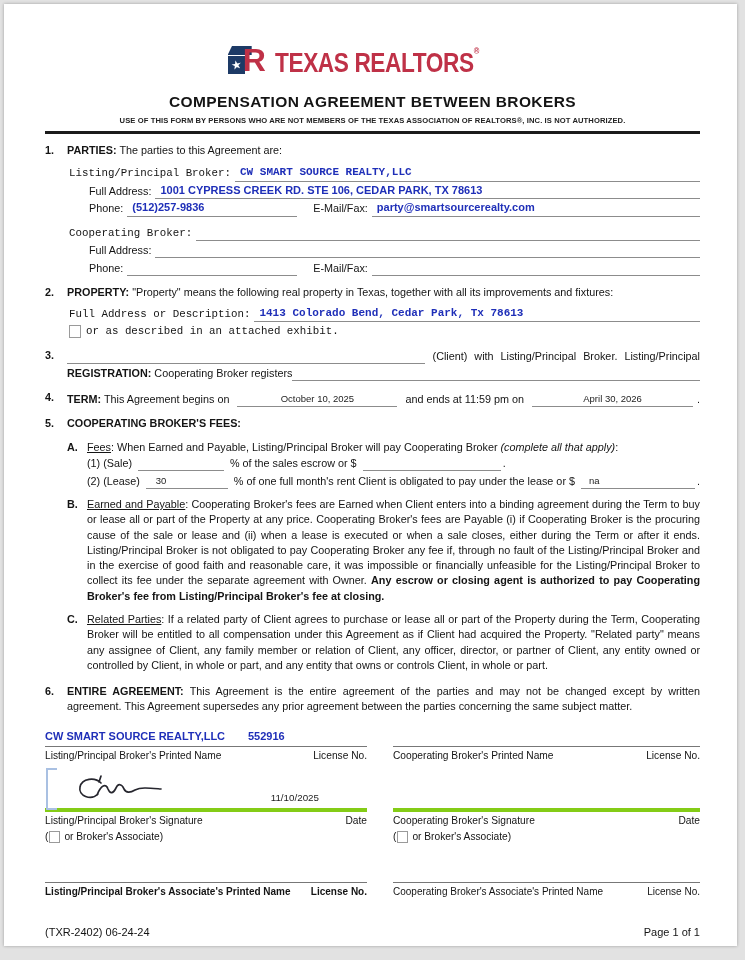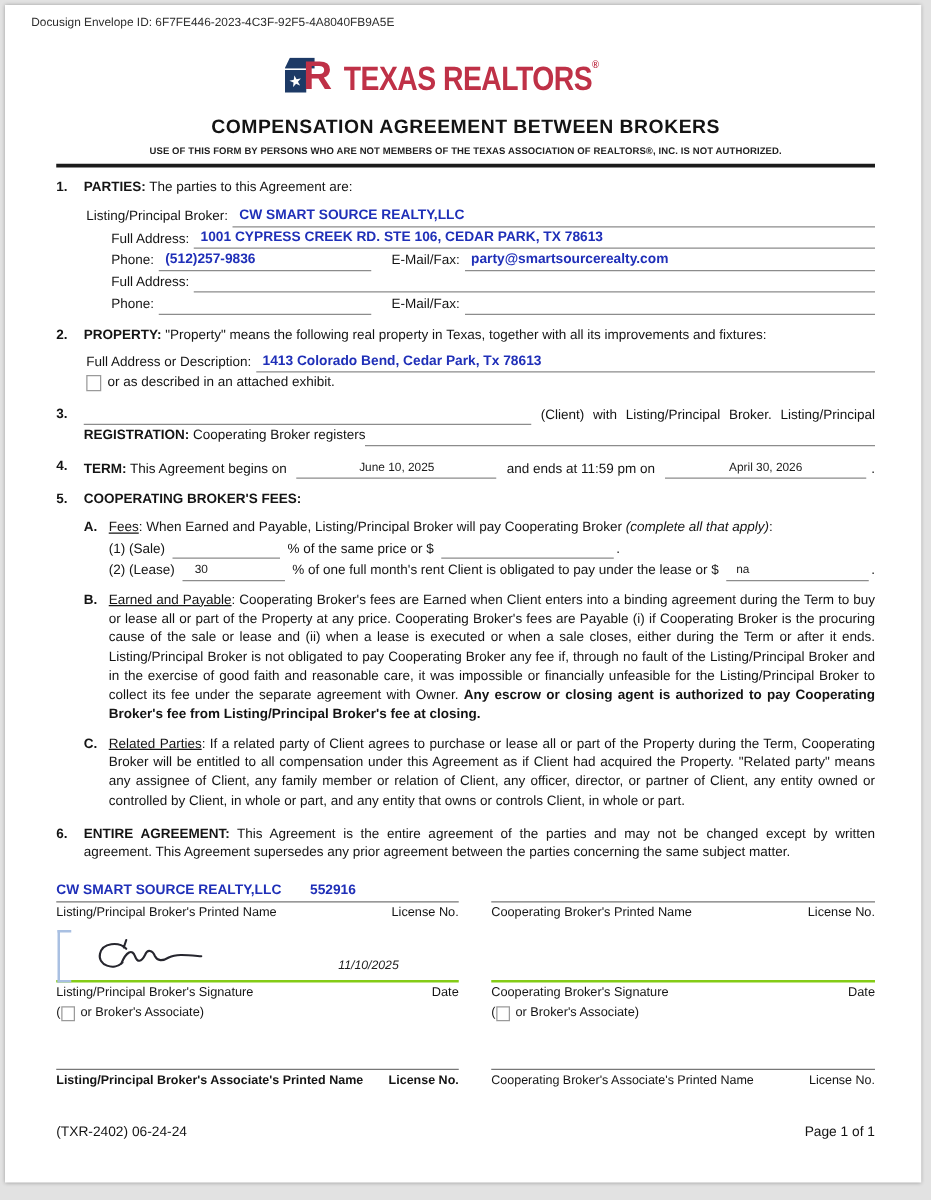--- a/index.html
+++ b/index.html
@@ -35,56 +35,55 @@
   .sec>.bd{flex:1;min-width:0;}
   .hd{font-weight:bold;}
   .u{text-decoration:underline;}
   .just{text-align:justify;}
   .row{display:flex;align-items:flex-end;margin-top:1.2px;}
   .lbl{white-space:nowrap;padding-right:4px;}
   .fl{border-bottom:1px solid #8c8c8c;min-height:13px;}
   .grow{flex:1;}
   .bluev{color:#1f2fb8;font-weight:bold;font-size:11px;padding-left:5px;white-space:nowrap;}
   .smallv{font-size:9.5px;color:#1c1c1c;}
-  .ind1{margin-left:2px;}
+  .ind1{margin-left:2px;font-family:Liberation Mono, monospace;}
   .ind2{margin-left:22px;}
   .cb{width:10px;height:11px;border:1px solid #9a9a9a;display:inline-block;vertical-align:-2px;
       margin-right:5px;background:#fff;flex:none;}
   .abc{display:flex;margin-top:8px;}
   .abc>.ltr{width:20px;flex:none;font-weight:bold;}
   .abc>.txt{flex:1;min-width:0;}
   .center{text-align:center;}
   .nowrap{white-space:nowrap;}
   .ws{word-spacing:4px;}
 
   
   .sigs{display:flex;margin-top:16px;gap:26px;}
   .sigcol{flex:none;width:322px;display:flex;flex-direction:column;}
   .sigcol.right{width:auto;flex:1;}
   .vline{position:relative;height:15px;border-bottom:1px solid #777;}
   .vline .nm{position:absolute;left:0;bottom:1px;}
   .vline .lic{position:absolute;left:198px;bottom:1px;}
   .siglabels{display:flex;justify-content:space-between;font-size:10.2px;margin-top:1px;}
-  .sigarea{position:relative;height:42px;border-bottom:2px solid #84cc16;margin-top:3px;font-style:italic;}
+  .sigarea{position:relative;height:42px;border-bottom:4px solid #84cc16;margin-top:3px;}
   .bracket{position:absolute;left:1px;top:2px;width:9px;height:38px;
            border-left:2px solid #a9c0e2;border-top:2px solid #a9c0e2;border-bottom:2px solid #a9c0e2;}
   .sigscript{position:absolute;left:26px;bottom:2px;}
   .sigdate{position:absolute;right:48px;bottom:3px;font-size:9.8px;color:#1c1c1c;}
   .assoc{font-size:10.2px;margin-top:1px;display:flex;align-items:center;}
   .assoc .cb{width:9px;height:10px;margin:0 4px 0 1px;}
   .spacer3{height:23px;border-bottom:1px solid #777;margin-top:14px;}
 
   
   .footrow{display:flex;justify-content:space-between;font-size:11px;margin-top:26px;}
 </style>
 </head>
 <body>
 
 <div class="page">
-  <div class="envelope">Docusign Envelope ID: 6F7FE446-2023-4C3F-92F5-4A8040FB9A5E</div>
 
   <div class="logoRow">
     <div class="logoBox">
       <div class="mono">
         <div class="bar"></div>
         <div class="sq">
             <span>★</span>
           </div>
         <div class="r">R</div>
       </div>
@@ -109,20 +108,24 @@
         <div class="row ind2">
           <span class="lbl">Full Address:</span>
           <span class="fl grow"><span class="bluev">1001 CYPRESS CREEK RD. STE 106, CEDAR PARK, TX  78613</span></span>
         </div>
         <div class="row ind2">
           <span class="lbl">Phone:</span>
           <span class="fl" style="width:170px;"><span class="bluev">(512)257-9836</span></span>
           <span class="lbl" style="margin-left:16px;">E-Mail/Fax:</span>
           <span class="fl grow"><span class="bluev">party@smartsourcerealty.com</span></span>
         </div>
+        <div class="row ind1" style="margin-top:8px;">
+          <span class="lbl">Cooperating Broker:</span>
+          <span class="fl grow"><span class="bluev"></span></span>
+        </div>
         <div class="row ind2">
           <span class="lbl">Full Address:</span>
           <span class="fl grow"><span class="bluev"></span></span>
         </div>
         <div class="row ind2">
           <span class="lbl">Phone:</span>
           <span class="fl" style="width:170px;"><span class="bluev"></span></span>
           <span class="lbl" style="margin-left:16px;">E-Mail/Fax:</span>
           <span class="fl grow"><span class="bluev"></span></span>
         </div>
@@ -156,41 +159,41 @@
           <span class="fl grow"></span>
         </div>
       </div>
     </div>
 
     <div class="sec">
       <div class="n">4.</div>
       <div class="bd">
         <div class="row">
           <span class="nowrap"><span class="hd">TERM:</span><span> This Agreement begins on</span></span>
-          <span class="fl center" style="width:160px;margin:0 8px;"><span class="smallv">June 10, 2025</span></span>
+          <span class="fl center" style="width:160px;margin:0 8px;"><span class="smallv">October 10, 2025</span></span>
           <span class="nowrap">and ends at 11:59 pm on</span>
           <span class="fl center grow" style="margin:0 4px 0 8px;"><span class="smallv">April 30, 2026</span></span>
           <span>.</span>
         </div>
       </div>
     </div>
 
     <div class="sec">
       <div class="n">5.</div>
       <div class="bd">
         <div class="hd">COOPERATING BROKER'S FEES:</div>
 
         <div class="abc">
           <div class="ltr">A.</div>
           <div class="txt">
             <div><span class="u">Fees</span><span>: When Earned and Payable, Listing/Principal Broker will pay Cooperating Broker </span><i>(complete all that apply)</i><span>:</span></div>
             <div class="row">
               <span class="nowrap">(1)  (Sale)</span>
               <span class="fl" style="width:86px;margin:0 6px;"><span class="smallv"></span></span>
-              <span class="nowrap">% of the same price or $</span>
+              <span class="nowrap">% of the sales escrow or $</span>
               <span class="fl" style="width:138px;margin:0 2px 0 6px;"><span class="smallv"></span></span>
               <span>.</span>
             </div>
             <div class="row">
               <span class="nowrap">(2)  (Lease)</span>
               <span class="fl" style="width:72px;margin:0 6px;padding-left:10px;"><span class="smallv">30</span></span>
               <span class="nowrap">% of one full month's rent Client is obligated to pay under the lease or $</span>
               <span class="fl grow" style="margin:0 2px 0 6px;padding-left:8px;"><span class="smallv">na</span></span>
               <span>.</span>
             </div>

